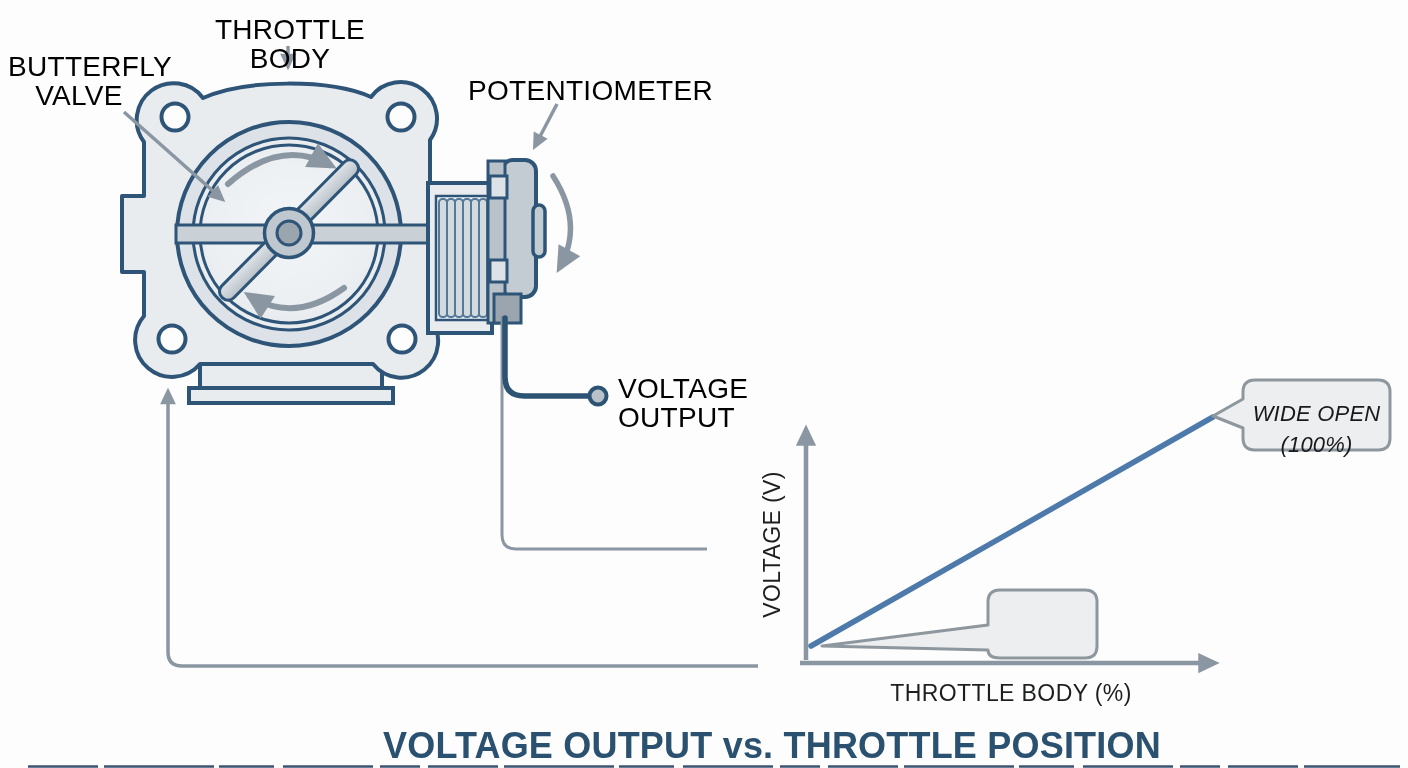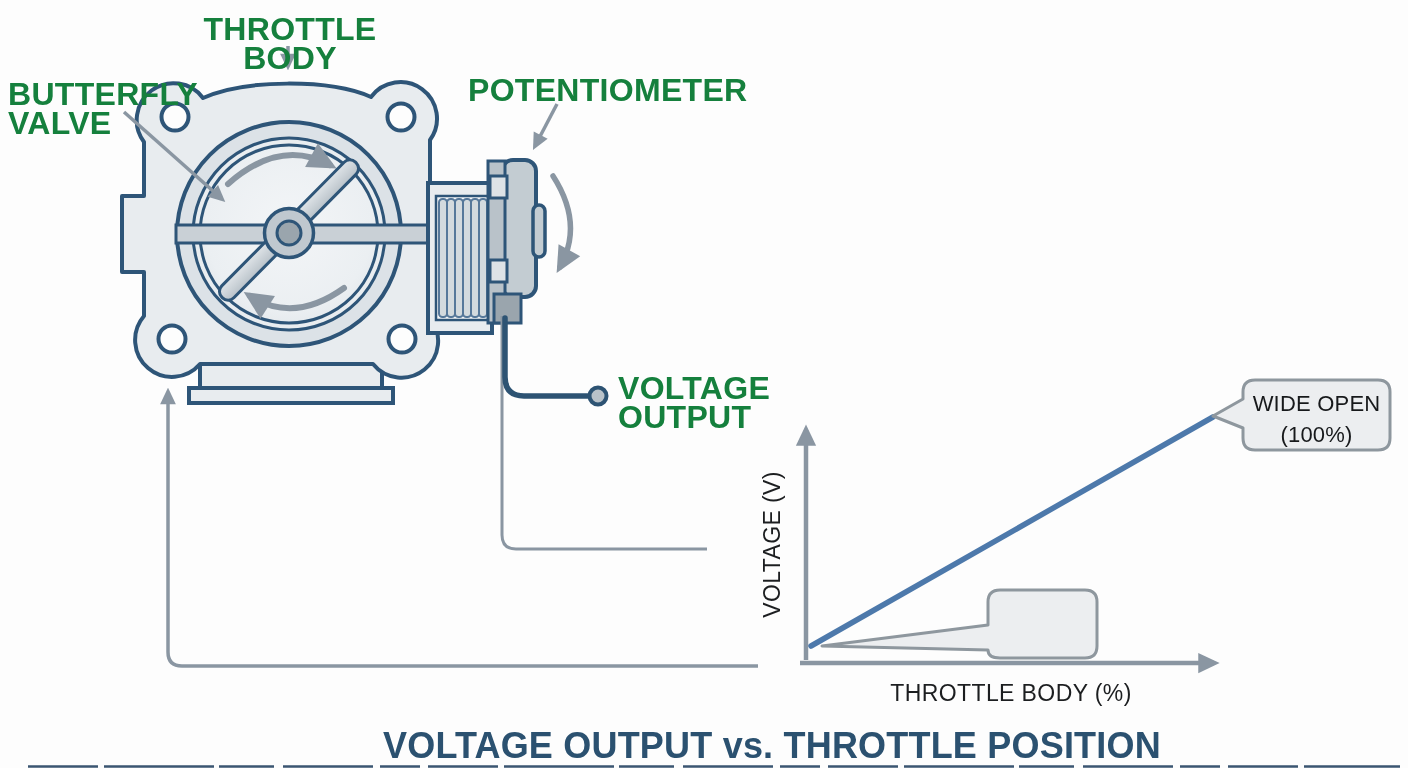--- a/index.html
+++ b/index.html
@@ -1,19 +1,19 @@
 <!DOCTYPE html>
 <html><head>
 <meta charset="utf-8">
 <style>
   html,body{margin:0;padding:0;background:#fdfdfd;}
   #stage{position:relative;width:1408px;height:768px;background:#fdfdfd;overflow:hidden;
          font-family:"Liberation Sans",sans-serif;}
   #art{position:absolute;left:0;top:0;}
-  .lbl{position:absolute;color:#15803d;font-weight:700;font-size:32px;line-height:29px;
+  .lbl{position:absolute;color:#000000;font-weight:400;font-size:28px;line-height:29px;
        white-space:pre-line;letter-spacing:0.3px;}
   .callout-text{position:absolute;color:#17191b;font-weight:500;font-size:22px;line-height:31px;
        white-space:pre-line;text-align:center;letter-spacing:0.2px;}
   .axis-lbl{position:absolute;color:#1c1e20;font-weight:500;font-size:23px;letter-spacing:0.4px;
        text-align:center;white-space:pre;}
   #y-axis-lbl{left:687px;top:531px;width:170px;transform:rotate(-90deg);}
   #x-axis-lbl{left:886px;top:680px;width:250px;}
   #title{position:absolute;left:383px;top:725px;width:600px;text-align:center;
        color:#2b5170;font-weight:700;font-size:36px;letter-spacing:0.2px;white-space:pre;}
 </style>
@@ -115,30 +115,30 @@
       <path d="M 1255,380 L 1378,380 Q 1390,380 1390,392 L 1390,438 Q 1390,450 1378,450
                L 1255,450 Q 1243,450 1243,438 L 1243,428 L 1213,416 L 1243,399 L 1243,392
                Q 1243,380 1255,380 Z" fill="#eceef0" stroke="#8e979e" stroke-width="3" stroke-linejoin="round"></path>
     </g>
 
     <line x1="28" y1="766.5" x2="1400" y2="766.5" stroke="#3b5672" stroke-width="2.5" stroke-dasharray="70 6 110 5 55 9 90 7 40 8"></line>
   </svg>
 
   <div class="lbl" style="left:193px;top:15px;width:194px;text-align:center;">THROTTLE BODY</div>
 
-  <div class="lbl" style="left:8px;top:80px;width:142px;">BUTTERFLY
+  <div class="lbl" style="left:8px;top:52px;width:142px;text-align:center;">BUTTERFLY
 VALVE</div>
 
   <div class="lbl" style="left:618px;top:374px;width:130px;text-align:left;">VOLTAGE
 OUTPUT</div>
 
   <div class="lbl" style="left:468px;top:76px;width:200px;text-align:center;">POTENTIOMETER</div>
 
 
-  <div class="callout-text" style="left:1243px;top:388px;width:147px;">WIDE OPEN
+  <div class="callout-text" style="left:1243px;top:398px;width:147px;font-style:italic;">WIDE OPEN
 (100%)</div>
 
   <div class="axis-lbl" id="y-axis-lbl">VOLTAGE (V)</div>
 
   <div class="axis-lbl" id="x-axis-lbl">THROTTLE BODY (%)</div>
 
   <div id="title">VOLTAGE OUTPUT vs. THROTTLE POSITION</div>
 </div>
 
 </body></html>

